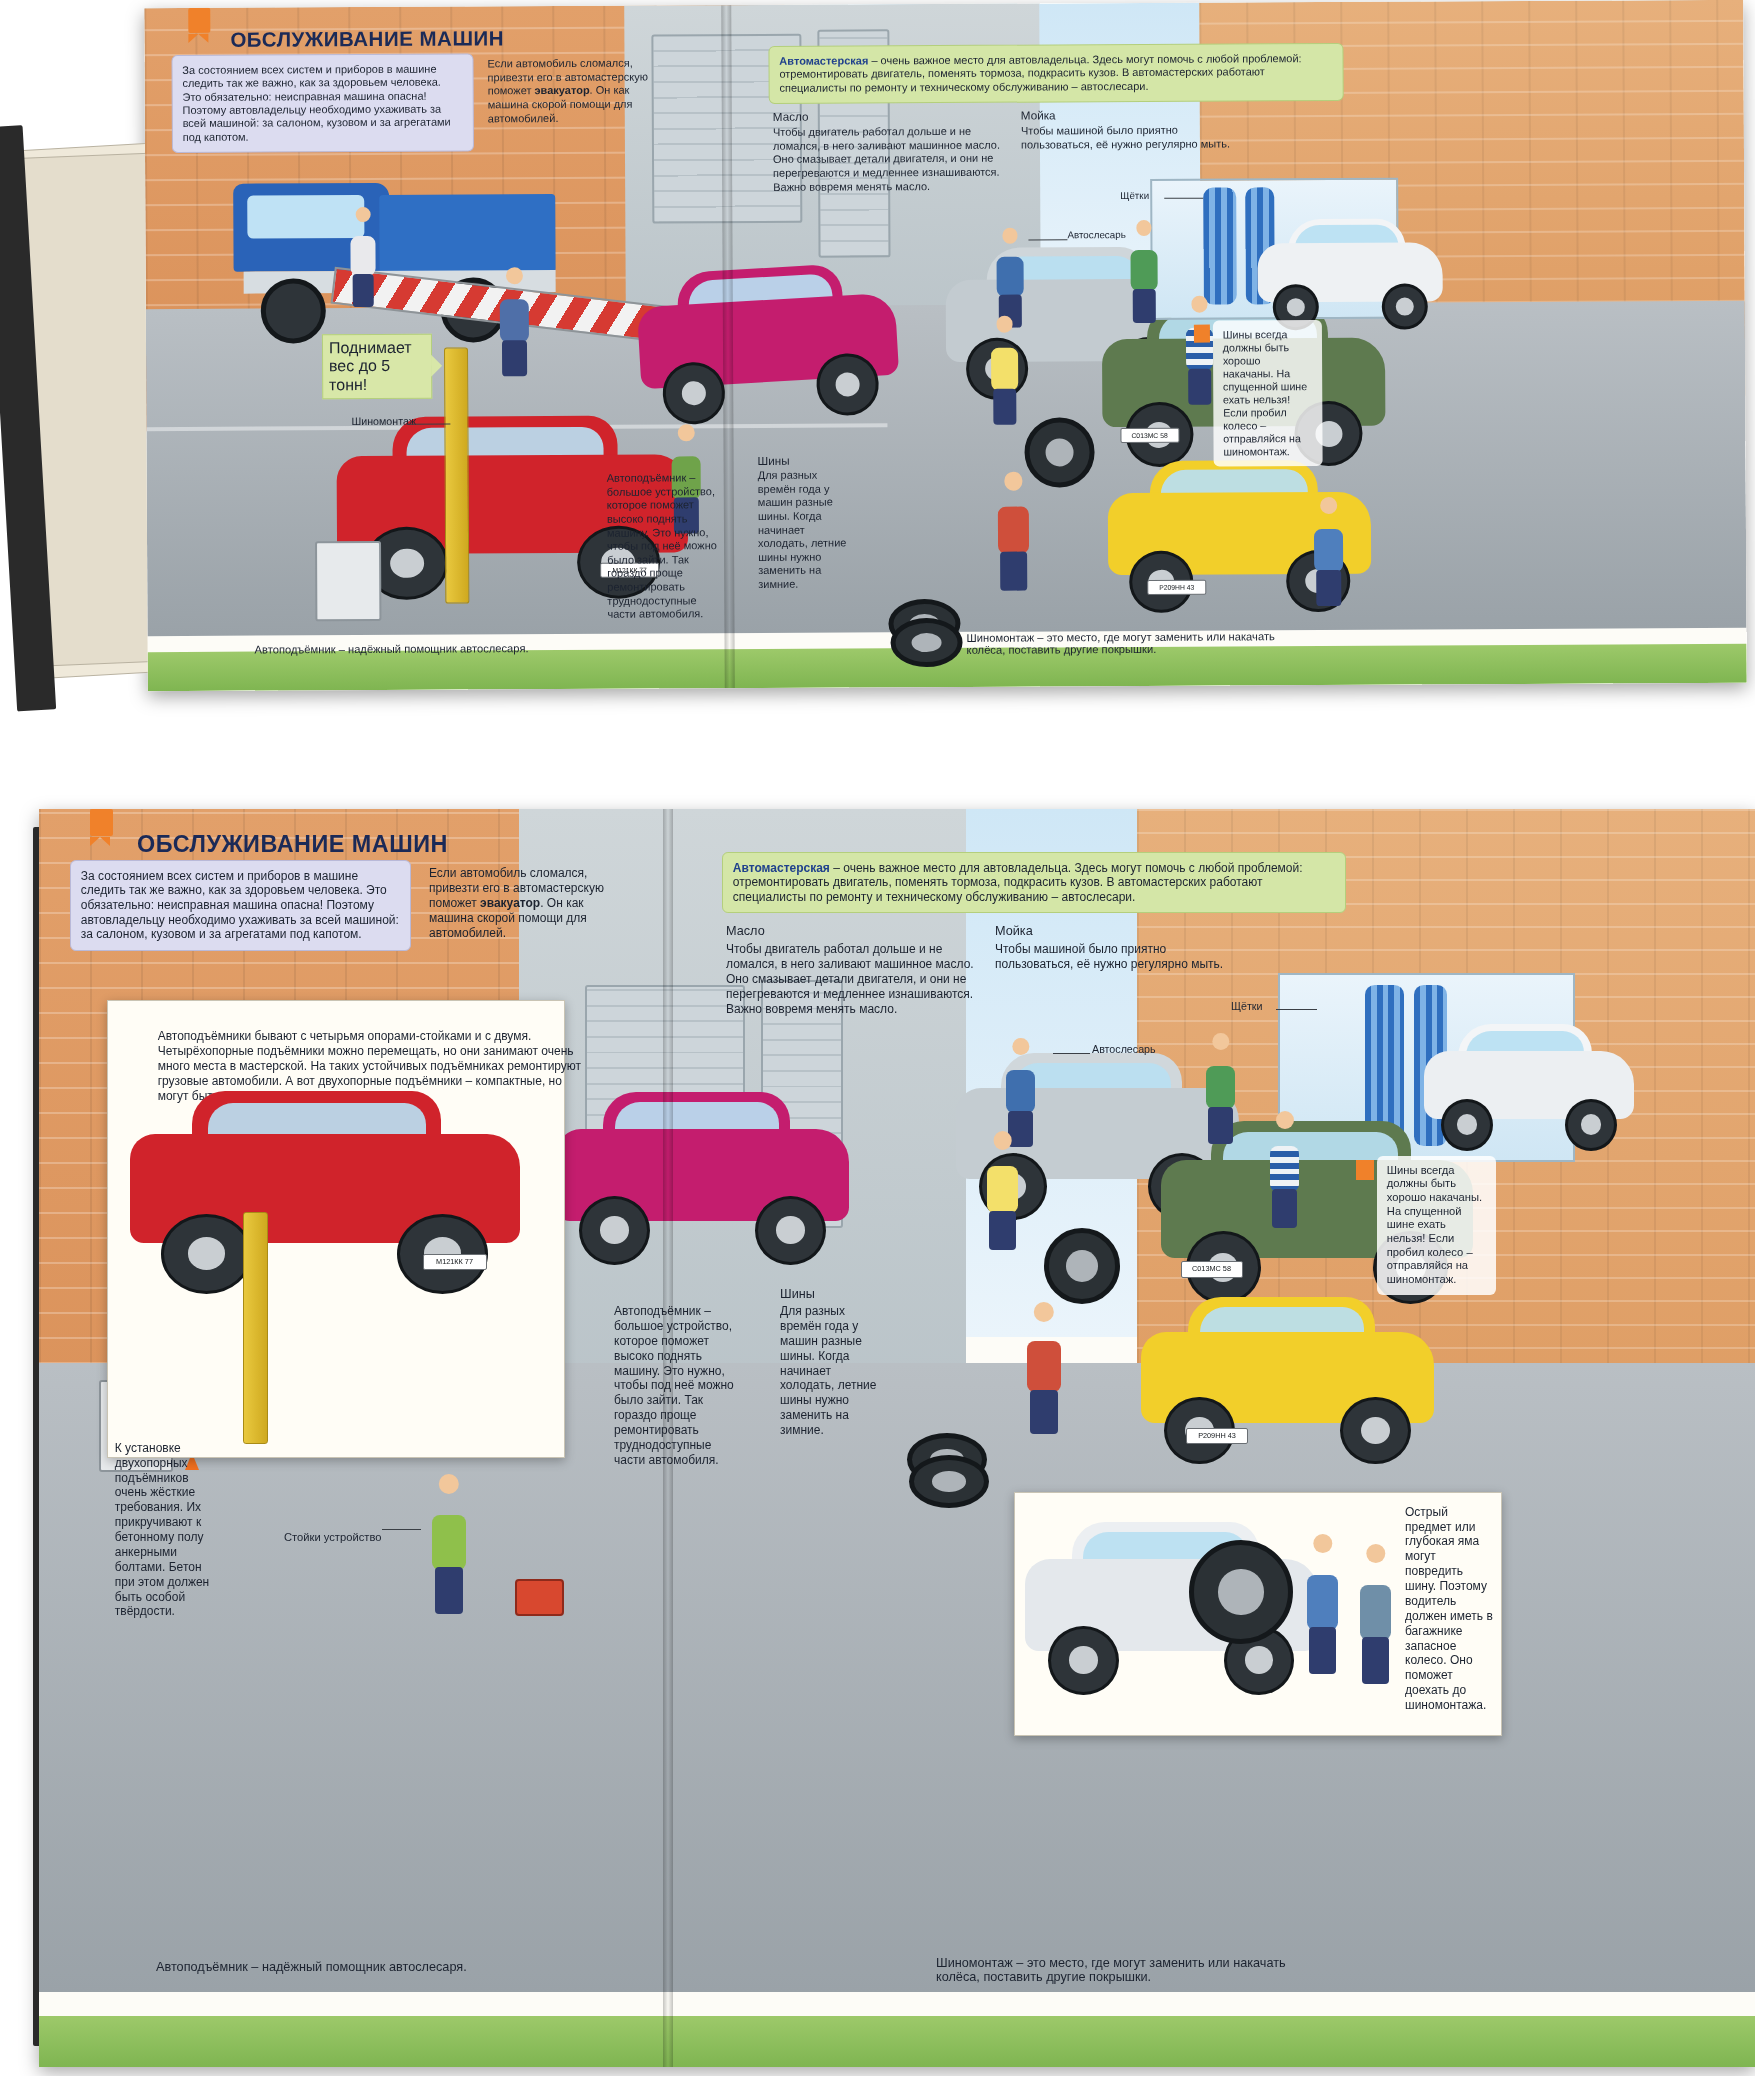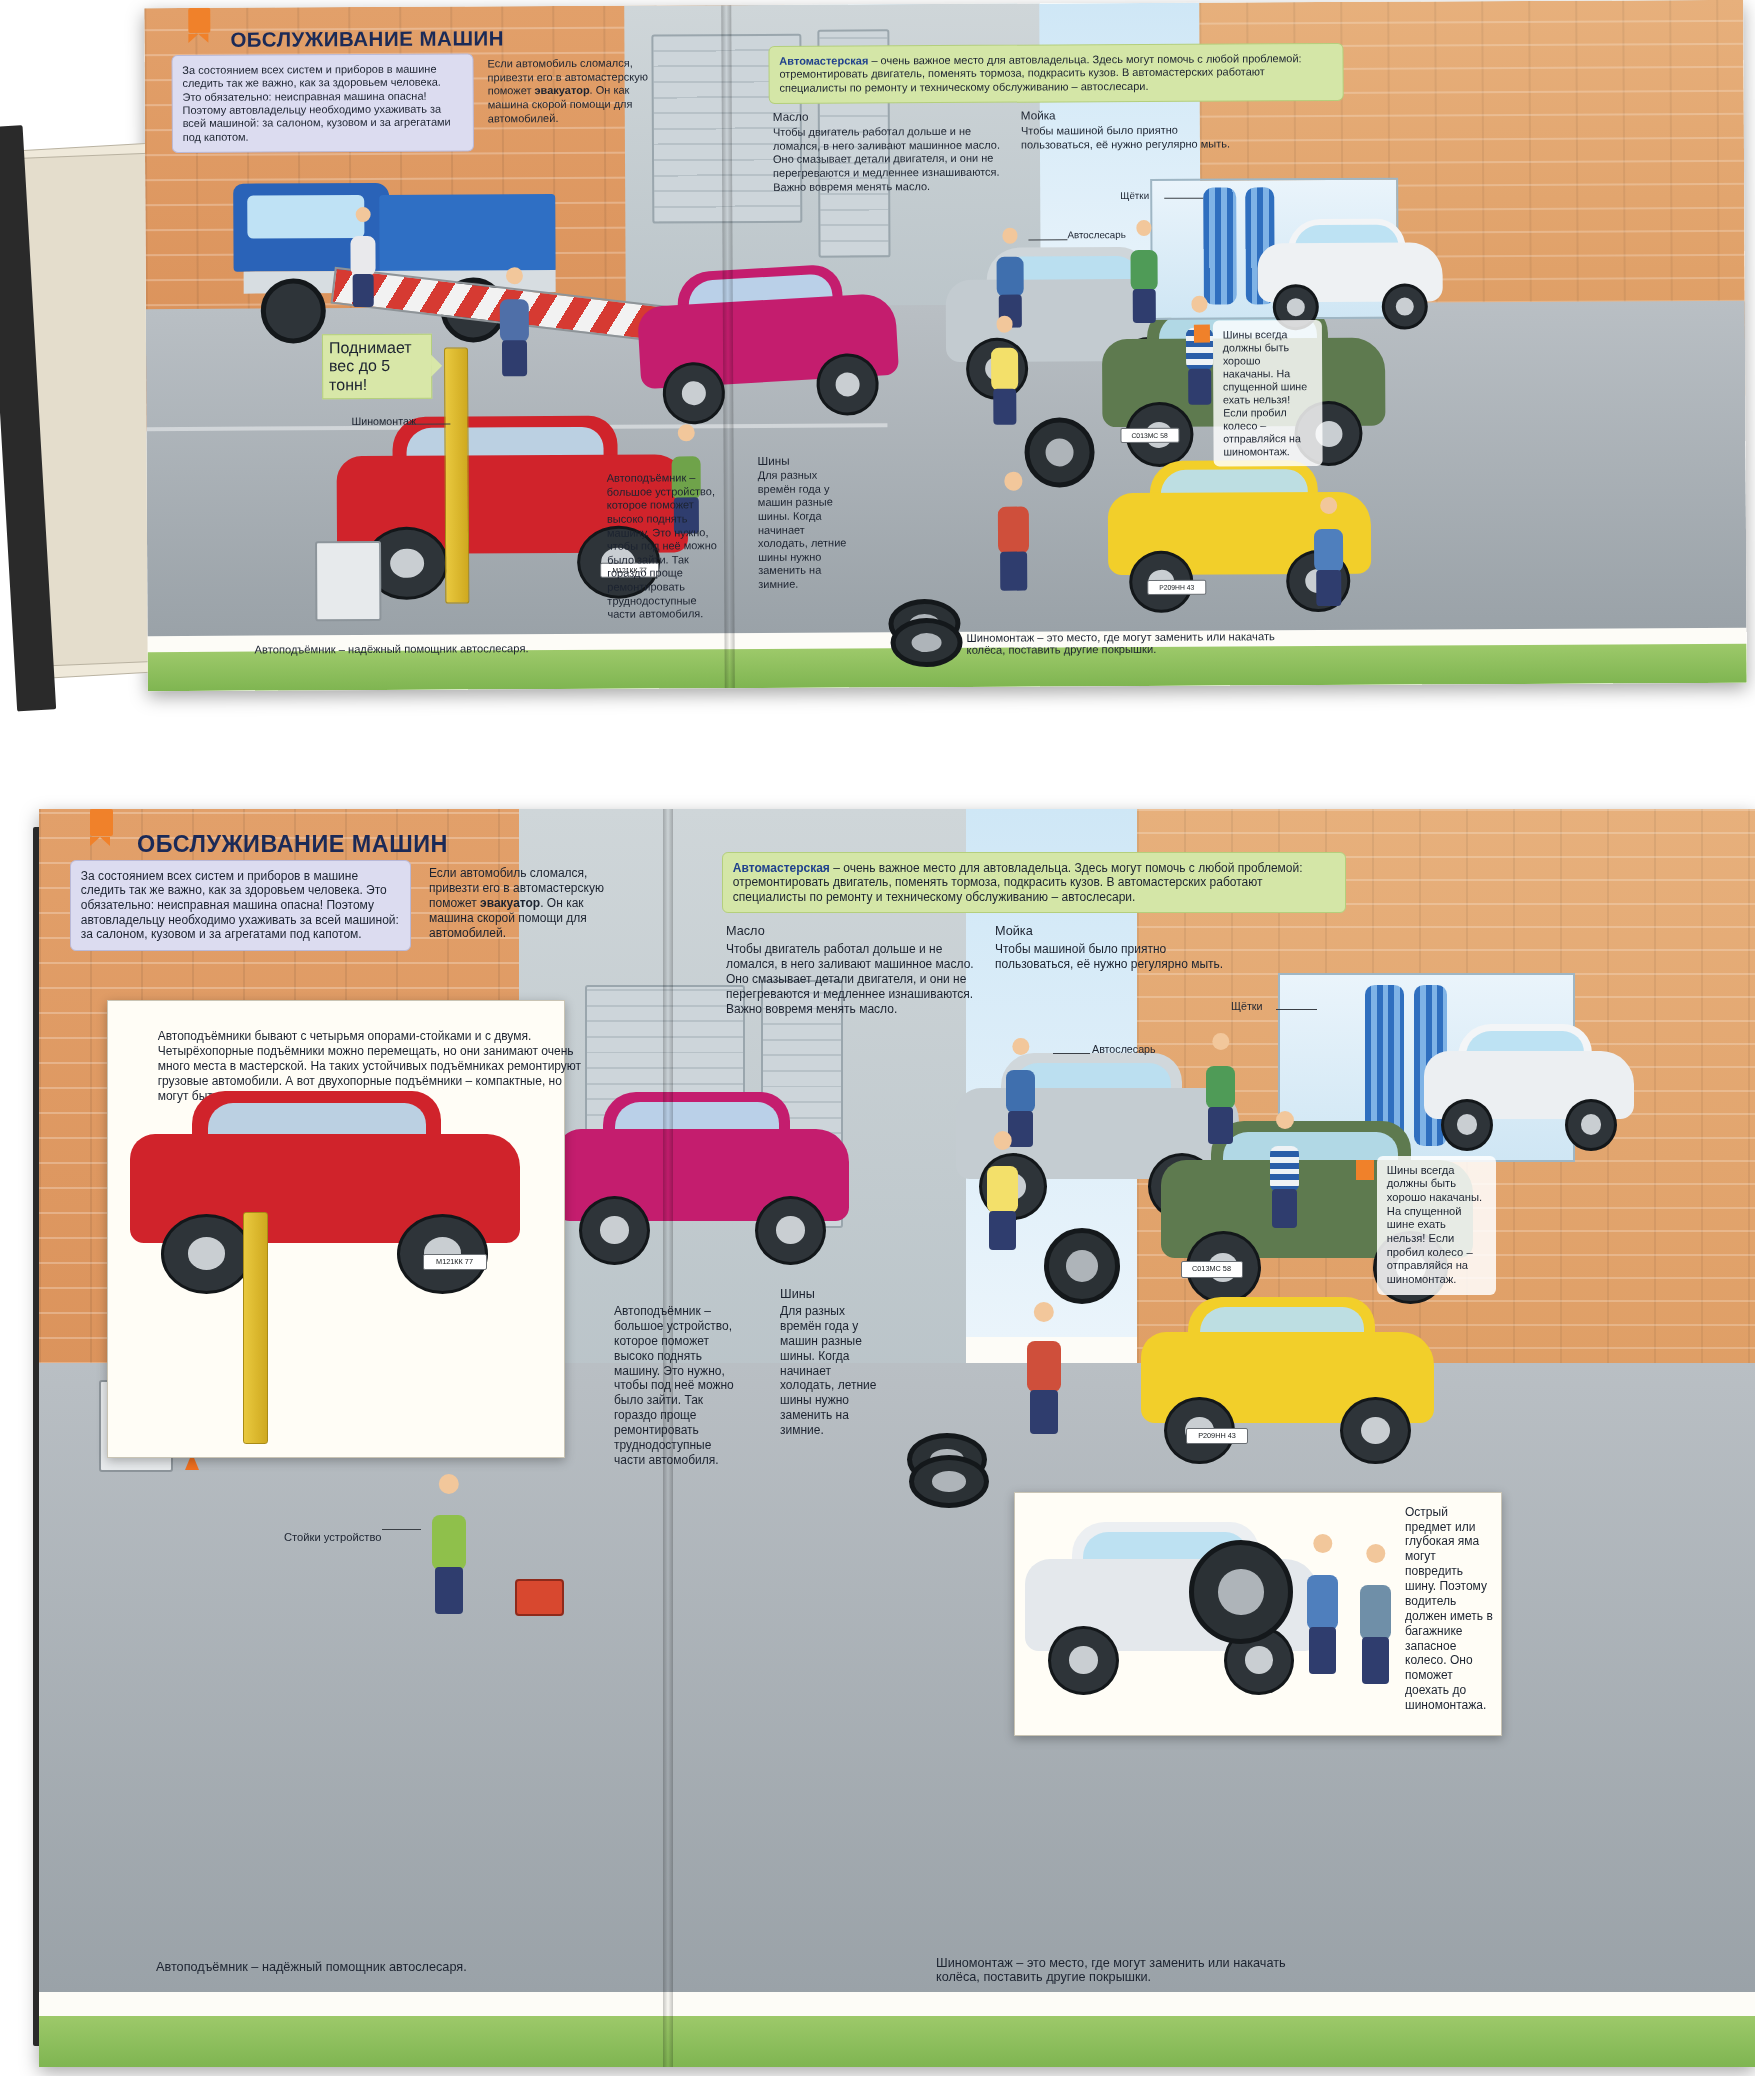--- a/index.html
+++ b/index.html
@@ -453,20 +453,21 @@
             </div>
             <div class="wheel front">
               <div class="hub"></div>
             </div>
           <div class="plate" style="right:33px;bottom:15.6px;width:62px;height:14.6px;font-size:7.3px;line-height:14.6px;">М121КК 77</div>
         </div>
         <div class="lift-post" style="left:135px;top:211px;width:23.4px;height:230px;"></div>
       </div>
 
       <div class="flap" style="left:68px;top:624px;width:458px;height:273px;background:transparent;border:none;box-shadow:none;">
+        <div class="plain" style="left:7.8px;top:7.8px;width:107px;font-size:12px;">К установке двухопорных подъёмников очень жёсткие требования. Их прикручивают к бетонному полу анкерными болтами. Бетон при этом должен быть особой твёрдости.</div>
         <div class="label" style="left:177px;top:98px;font-size:11.2px;">Стойки устройство</div>
         <div class="leader" style="left:275px;top:96px;width:39px;"></div>
         <div class="person" style="left:312px;top:41px;width:60px;height:137px;">
           <div class="head"></div>
             <div class="torso" style="background:#8fc04b;"></div>
             <div class="legs"></div>
           </div>
         <div style="position:absolute;left:408px;top:146px;width:45px;height:33px;background:#d8482f;border:2px solid #8e2a1b;border-radius:3.9px;"></div>
       </div>
       <div class="caption" style="left:117px;top:1151px;font-size:12.7px;">Автоподъёмник – надёжный помощник автослесаря.</div>

